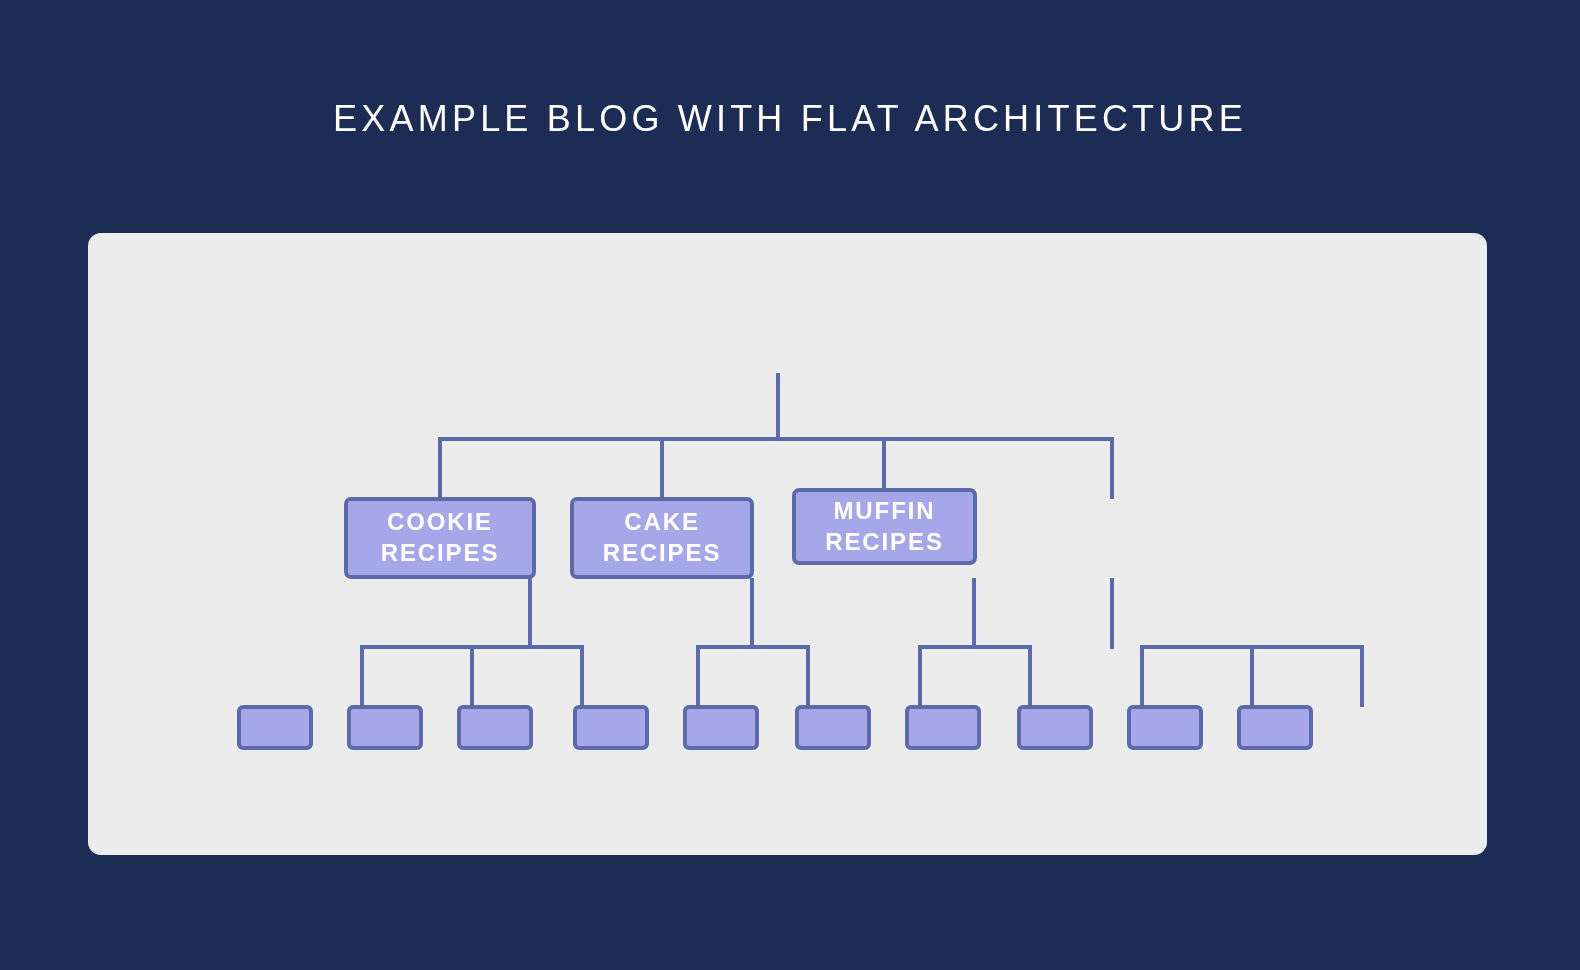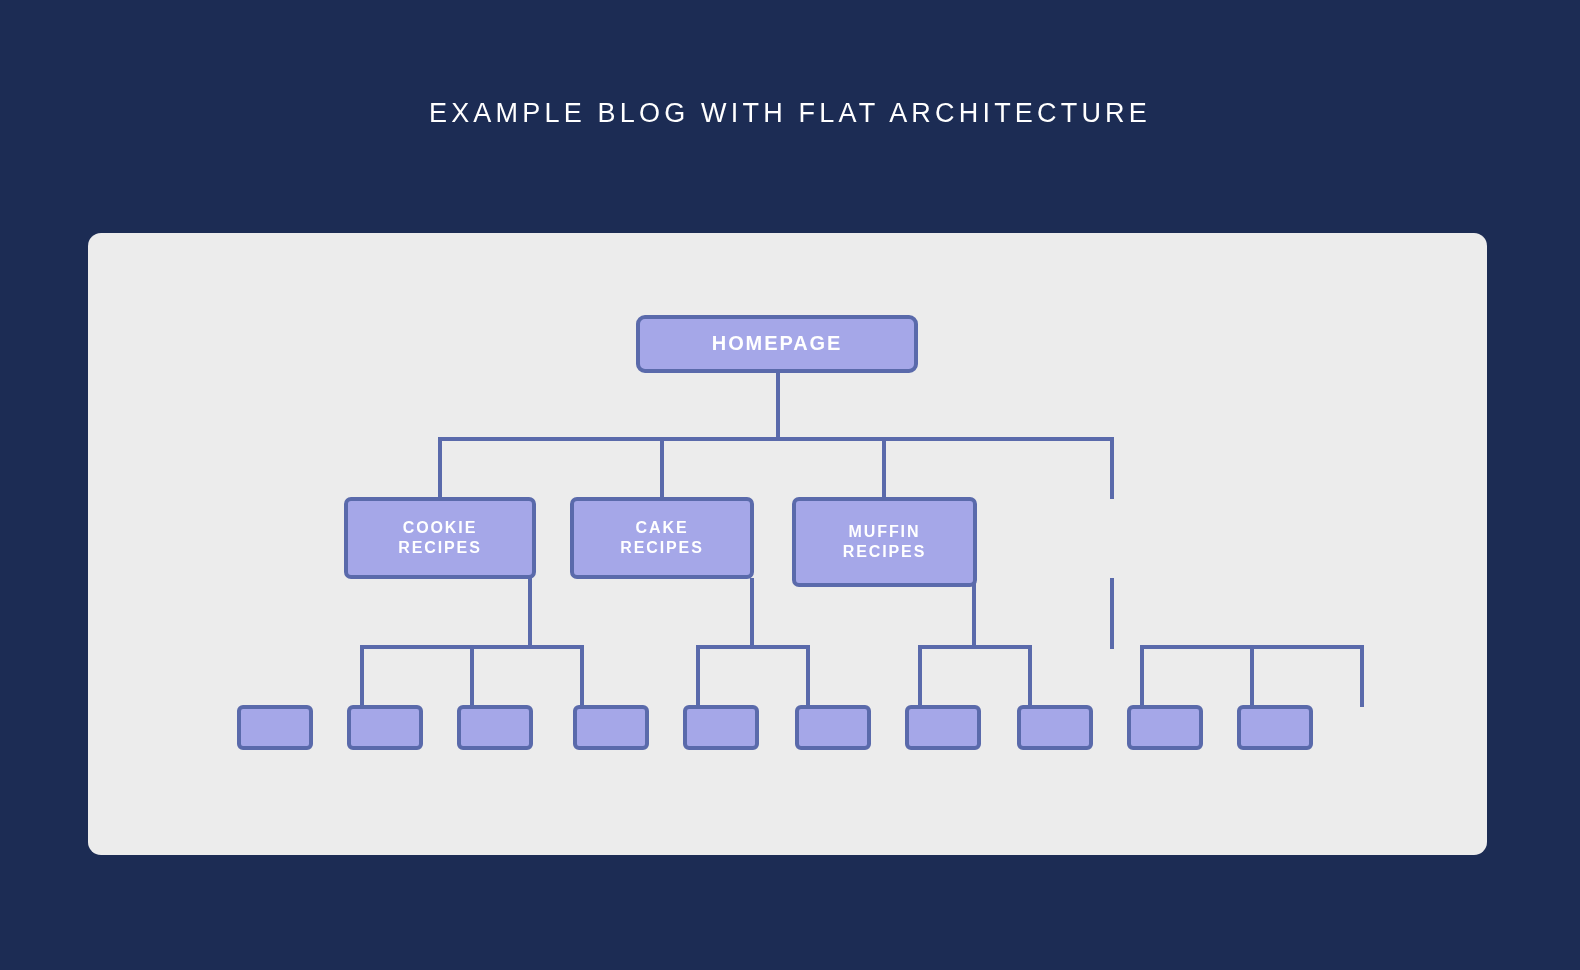--- a/index.html
+++ b/index.html
@@ -22,21 +22,21 @@
   }
 
   
   #diagram-title {
     position: absolute;
     left: 0;
     top: 98px;
     width: 1580px;
     text-align: center;
     color: #ffffff;
-    font-size: 27px;
+    font-size: 36px;
     font-weight: 300;
     letter-spacing: 4.2px;
     text-transform: uppercase;
     white-space: nowrap;
   }
 
   
   #chart-panel {
     position: absolute;
     left: 88px;
@@ -63,21 +63,21 @@
     line-height: 1.28;
     letter-spacing: 1.9px;
   }
 
   .node.root {
     font-size: 20px;
     border-radius: 9px;
   }
 
   .node.category {
-    font-size: 16px;
+    font-size: 24px;
   }
 
   .node.leaf {
     border-width: 4px;
     border-radius: 6px;
   }
 
   .node-label {
     display: block;
     padding: 0 6px;
@@ -124,39 +124,36 @@
     <div class="conn h" style="left:830px; top:412px; width:114px;"></div>
     <div class="conn v" style="left:830px; top:412px; height:62px;"></div>
     <div class="conn v" style="left:940px; top:412px; height:62px;"></div>
 
     <div class="conn v" style="left:1022px; top:345px; height:71px;"></div>
     <div class="conn h" style="left:1052px; top:412px; width:224px;"></div>
     <div class="conn v" style="left:1052px; top:412px; height:62px;"></div>
     <div class="conn v" style="left:1162px; top:412px; height:62px;"></div>
     <div class="conn v" style="left:1272px; top:412px; height:62px;"></div>
 
-    <div class="node root" style="left:548px; top:82px; width:282px; height:58px;">
-      <span class="node-label">HOMEPAGE</span>
-    </div>
 
     <div class="node category" style="left:256px; top:264px; width:192px; height:82px;">
       <span class="node-label">
         <span>COOKIE</span><br>
         <span>RECIPES</span>
       </span>
     </div>
 
     <div class="node category" style="left:482px; top:264px; width:184px; height:82px;">
       <span class="node-label">
         <span>CAKE</span><br>
         <span>RECIPES</span>
       </span>
     </div>
 
-    <div class="node category" style="left:704px; top:264px; width:185px; height:90px;">
+    <div class="node category" style="left:704px; top:255px; width:185px; height:77px;">
       <span class="node-label">
         <span>MUFFIN</span><br>
         <span>RECIPES</span>
       </span>
     </div>
 
 
     <div class="node leaf" style="left:149px; top:472px; width:76px; height:45px;">
       <span class="node-label"></span>
     </div>

